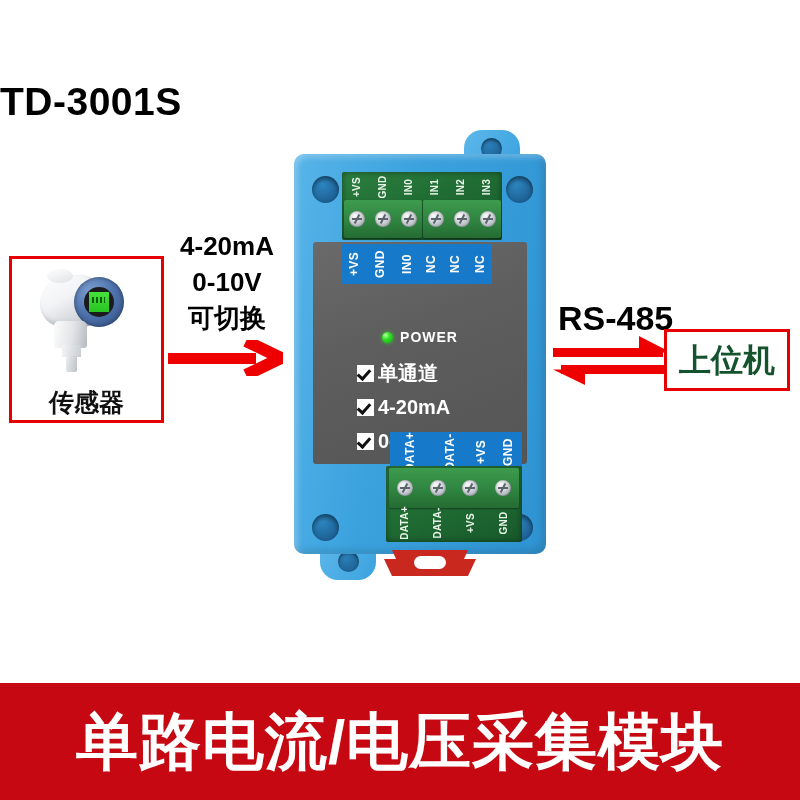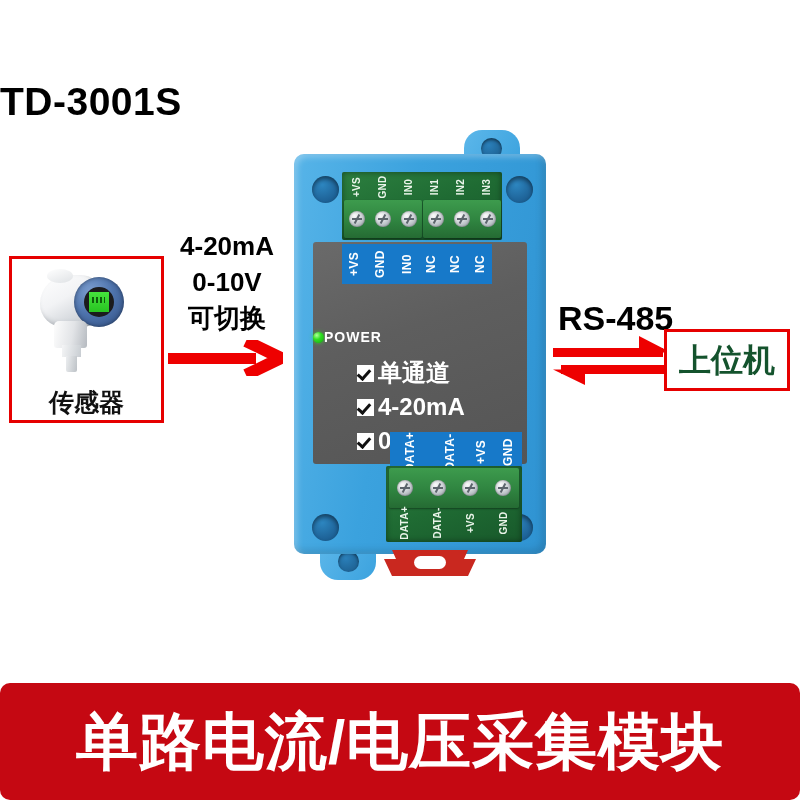--- a/index.html
+++ b/index.html
@@ -225,21 +225,22 @@
     font-weight: 700;
     color: #ffffff;
     line-height: 1;
   }
   .power-row {
     position: absolute;
     left: 0; top: 88px;
     width: 100%;
     display: flex;
     align-items: center;
-    justify-content: flex-start;
+    justify-content: center;
+    gap: 7px;
   }
   .led {
     width: 11px; height: 11px;
     border-radius: 50%;
     background: radial-gradient(circle at 34% 30%, #b2ff9a 0%, #2ee022 40%, #16a411 100%);
     box-shadow: 0 0 4px rgba(50,230,40,.75);
   }
   .power-text {
     font-size: 14px;
     font-weight: 700;
@@ -267,21 +268,21 @@
   .checkbox::after {
     content: "";
     position: absolute;
     left: 3px; top: 2px;
     width: 5px; height: 10px;
     border: solid #111;
     border-width: 0 3px 3px 0;
     transform: rotate(42deg);
   }
   .opt-text {
-    font-size: 24px;
+    font-size: 20px;
     font-weight: 700;
     color: #ffffff;
     line-height: 1;
     white-space: nowrap;
   }
 
   
   .strip {
     position: absolute;
     background: #1779c9;
@@ -377,21 +378,20 @@
 
   
   #banner {
     position: absolute;
     left: 0; top: 683px;
     width: 800px; height: 117px;
     background: #c50812;
     display: flex;
     align-items: center;
     justify-content: center;
-    border-radius: 10px;
   }
   #banner-text {
     color: #ffffff;
     font-size: 62px;
     font-weight: 700;
     letter-spacing: 1px;
     line-height: 1;
   }
 </style>
 </head>

